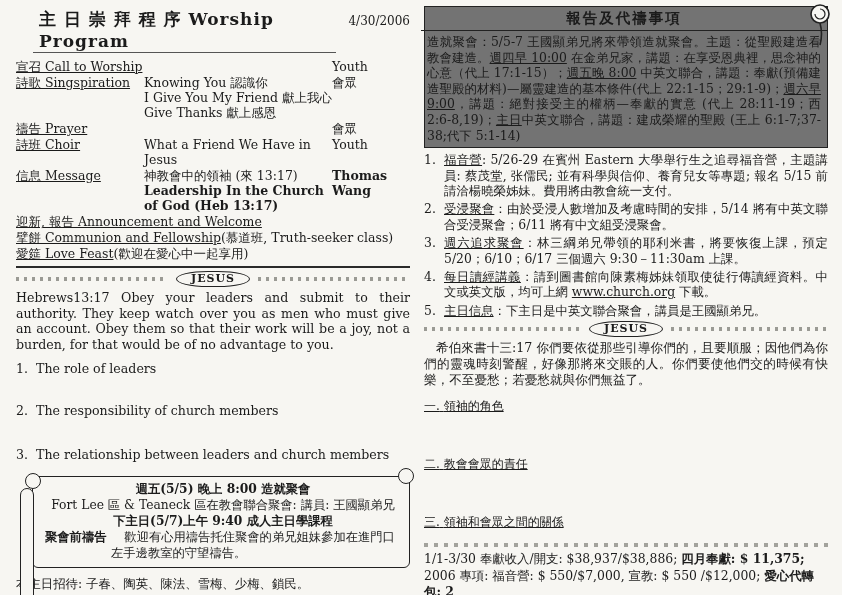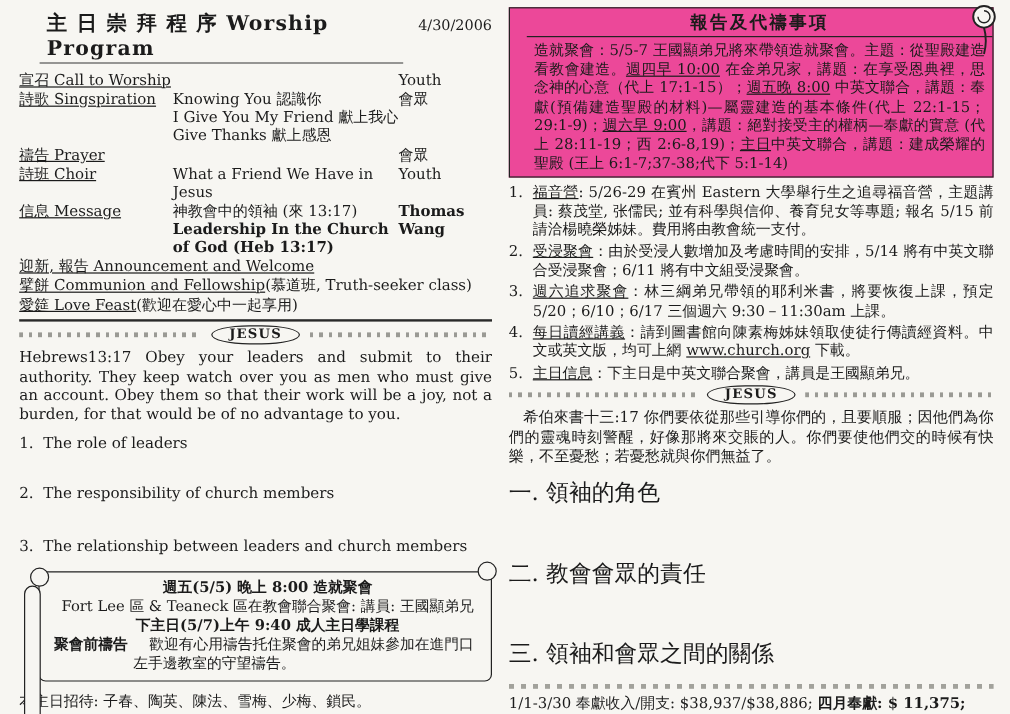--- a/index.html
+++ b/index.html
@@ -46,32 +46,32 @@
   .curl{position:absolute;width:14px;height:14px;border:1.5px solid #222;border-radius:50%;background:#f7f6f2;z-index:3;}
   .curl-tl{left:-7px;top:-3px;}
   .curl-tr{right:-4px;top:-8px;}
   .ctr{text-align:center;}
   .hang{padding-left:66px;text-indent:-66px;}
 
   .small-lines{font-size:12.4px;line-height:16px;}
   .scribble{height:4px;background:repeating-linear-gradient(90deg,#8d8d86 0 4px,transparent 4px 10px);opacity:.8;margin:3px 0;}
 
   
-  .ann-box{position:relative;border:1.6px solid #222;padding:0 6px 4px 20px;background:#ec4899;}
+  .ann-box{position:relative;border:1.6px solid #222;padding:0 6px 4px 2px;background:#737373;}
   .ann-title{text-align:center;font-weight:bold;font-size:14.5px;letter-spacing:2px;border-bottom:1.4px solid #222;padding:2px 0 2px 0;margin:0 -6px 3px -6px;}
   .ann-para{font-size:12.4px;line-height:15.6px;text-align:justify;}
   .curl-icon{position:absolute;right:-6px;top:-6px;z-index:3;}
 
   .ann-items{margin-top:4px;font-size:12.4px;line-height:15.4px;}
   .ann-item{display:flex;gap:4px;margin-bottom:3px;}
   .ann-num{flex:0 0 16px;}
   .ann-body{flex:1;text-align:justify;}
 
   .hebrews-zh{font-size:12.6px;line-height:16px;text-align:justify;text-indent:12px;}
-  .outline-zh{font-size:19px;margin-top:10px;}
+  .outline-zh{font-size:12px;margin-top:10px;text-decoration:underline;}
   .outline-zh .item{margin-bottom:41px;}
   .outline-zh .item:last-child{margin-bottom:0;}
 
   .finance{font-size:12.4px;line-height:16.5px;margin-top:4px;}
 </style>
 </head>
 <body>
 
 <div class="page">
 

